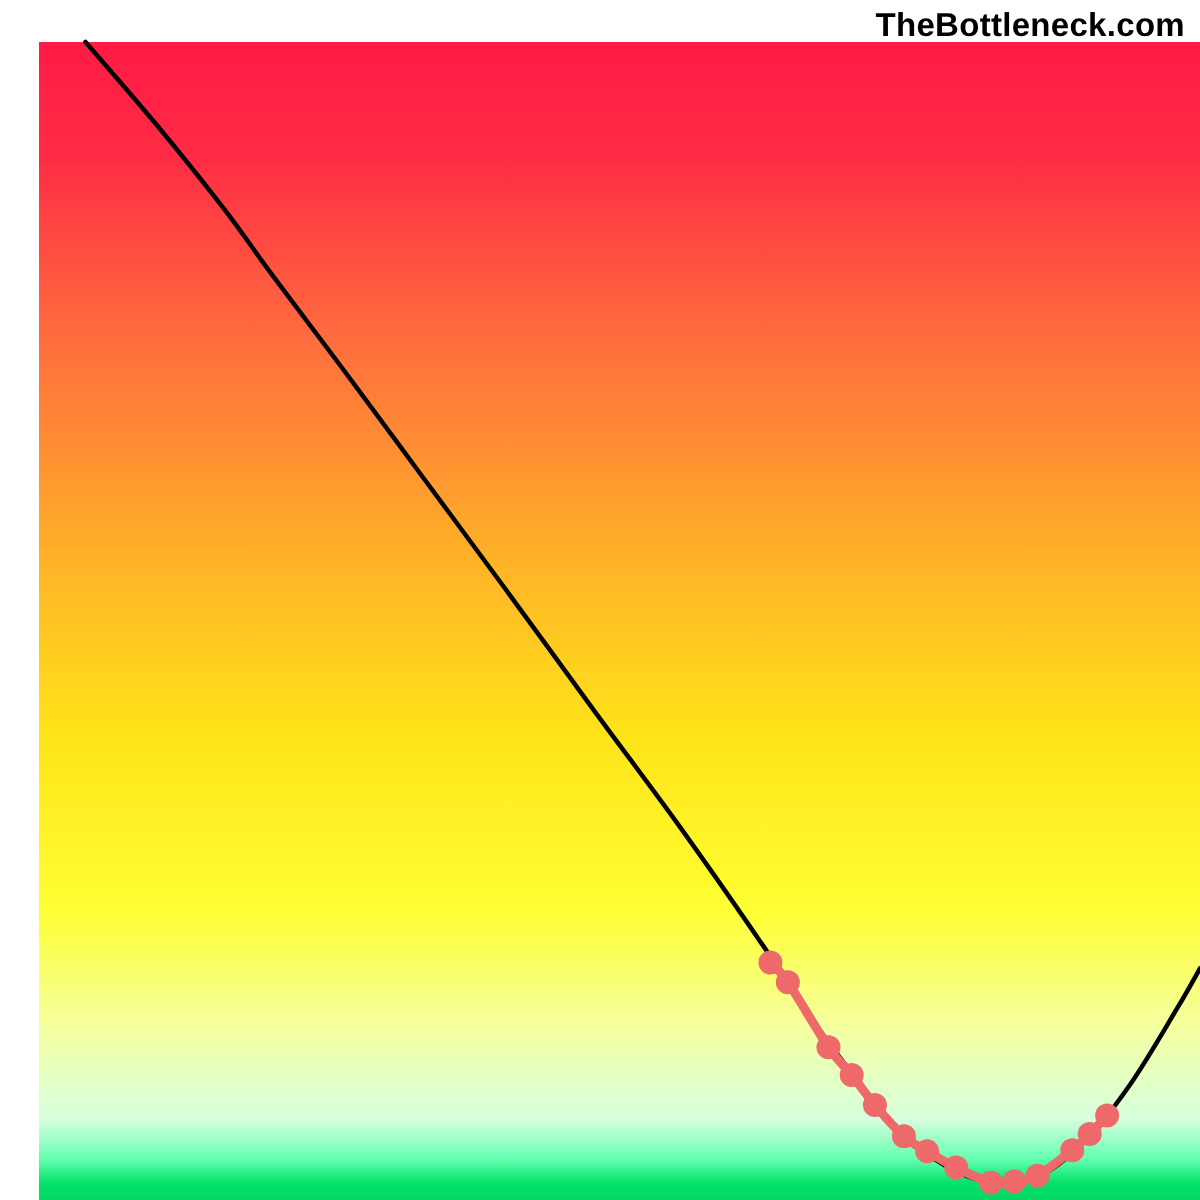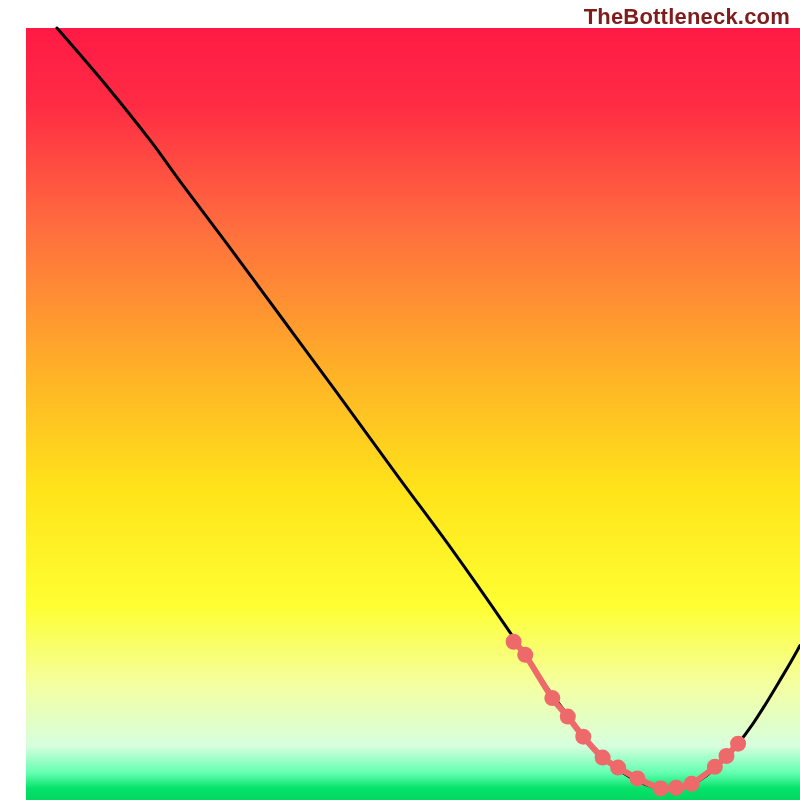--- a/index.html
+++ b/index.html
@@ -14,21 +14,21 @@
     position: relative;
     width: 800px;
     height: 800px;
   }
   #attribution {
     position: absolute;
     top: 4px;
     right: 10px;
     font-size: 22px;
     font-weight: bold;
-    color: #7f1d1d;
+    color: #000000;
     letter-spacing: 0.2px;
   }
   svg {
     position: absolute;
     top: 0;
     left: 0;
   }
 </style>
 </head>
 <body>

